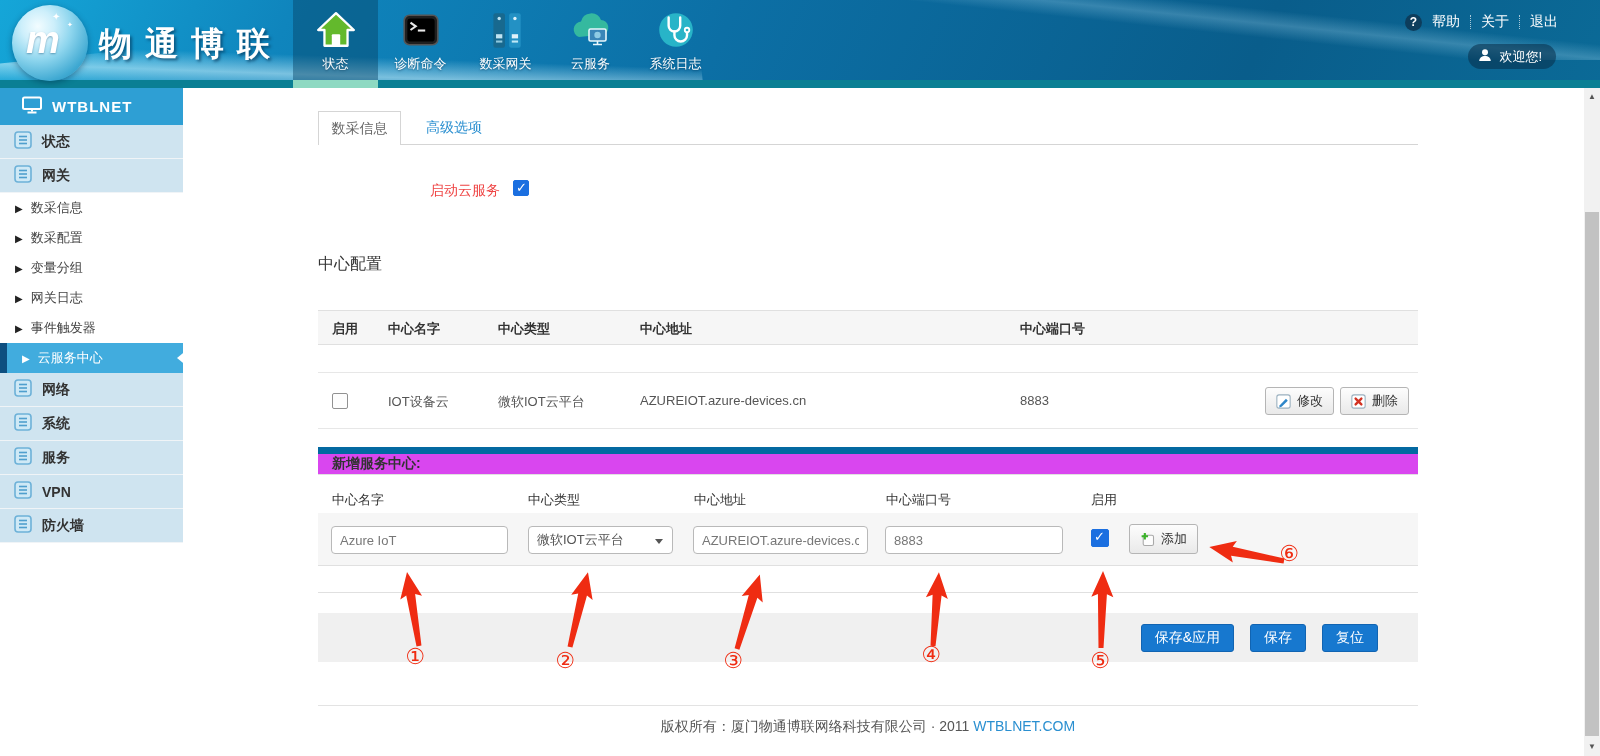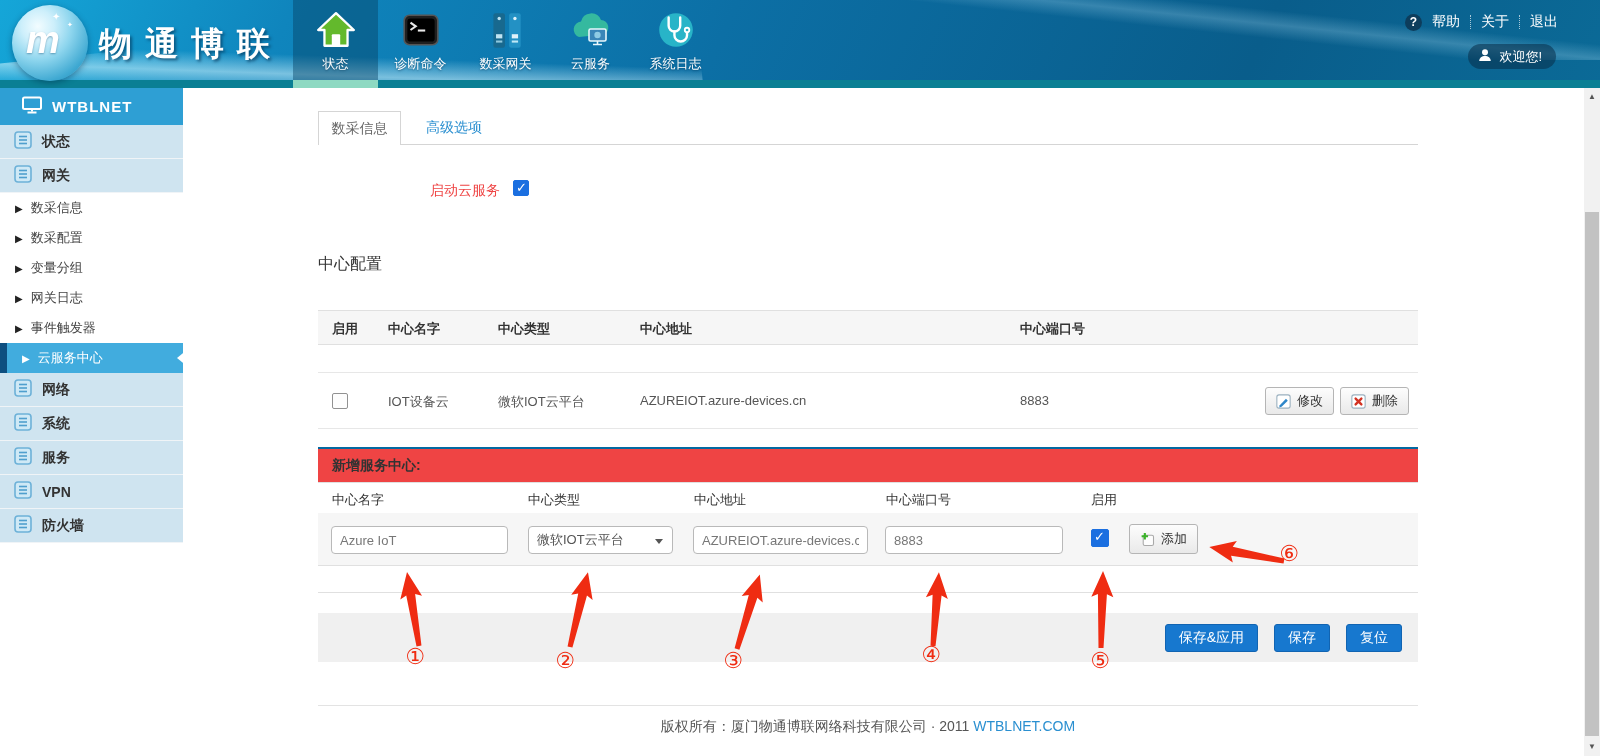--- a/index.html
+++ b/index.html
@@ -77,35 +77,35 @@
 
   #cc-title { left:135px; top:166px; font-size:16px; color:#333; }
 
   #tbl-head { left:135px; top:222px; width:1100px; height:35px; background:#f6f6f6; border-top:1px solid #e0e0e0; border-bottom:1px solid #e0e0e0; }
   #tbl-head span { position:absolute; top:9px; font-size:13px; font-weight:bold; color:#333; }
   #tbl-row { left:135px; top:284px; width:1100px; height:57px; background:#fff; border-top:1px solid #e7e7e7; border-bottom:1px solid #e7e7e7; }
   #tbl-row .cell { position:absolute; top:20px; font-size:13px; color:#555; }
   .gbtn { position:absolute; top:14px; height:28px; padding:0 10px; display:inline-flex; align-items:center; gap:6px;
     background:linear-gradient(#fdfdfd,#e9e9e9); border:1px solid #b5b5b5; border-radius:3px; font-size:13px; color:#333; cursor:pointer; }
 
-  #add-title-row { left:135px; top:359px; width:1100px; height:36px; background:#ef4444; border-top:2px solid #0369a1; border-bottom:1px solid #e0e0e0;
+  #add-title-row { left:135px; top:359px; width:1100px; height:28px; background:#d946ef; border-top:7px solid #0369a1; border-bottom:1px solid #e0e0e0;
     display:flex; align-items:center; padding-left:14px; font-size:14px; font-weight:bold; color:#333; }
   #add-labels { left:135px; top:395px; width:1100px; height:30px; background:#fff; }
   #add-labels span { position:absolute; top:8px; font-size:13px; color:#333; }
   #add-inputs { left:135px; top:425px; width:1100px; height:53px; background:#f6f6f6; border-bottom:1px solid #e0e0e0; }
   .tinput { position:absolute; top:13px; height:28px; border:1px solid #b9b9b9; border-radius:4px; background:#fff;
     font-size:13px; color:#777; padding:0 8px; font-family:"Liberation Sans","DejaVu Sans",sans-serif; }
   .tselect { position:absolute; top:13px; height:28px; border:1px solid #b9b9b9; border-radius:4px; background:#fff;
     font-size:13px; color:#555; display:flex; align-items:center; padding:0 8px; cursor:pointer; }
   .tselect .chev { position:absolute; right:9px; top:12px; width:0; height:0; border-left:4px solid transparent;
     border-right:4px solid transparent; border-top:5px solid #555; }
 
   #hr2 { left:135px; top:504px; width:1100px; height:0; border-top:1px solid #e0e0e0; }
   #action-bar { left:135px; top:525px; width:1100px; height:49px; background:#f0f0f0;
-    display:flex; align-items:center; justify-content:flex-end; gap:16px; padding-right:16px; }
+    display:flex; align-items:center; justify-content:flex-end; gap:16px; padding-right:40px; }
   .bluebtn { height:28px; padding:0 13px; background:#1778cf; border:1px solid #1164b2; border-radius:3px;
     color:#fff; font-size:14px; display:inline-flex; align-items:center; cursor:pointer; }
 
   #footer-line { left:135px; top:617px; width:1100px; height:0; border-top:1px solid #e3e3e3; }
   #footer { left:135px; top:630px; width:1100px; text-align:center; font-size:14px; color:#555; }
   #footer a { color:#2a8fd0; text-decoration:none; cursor:pointer; }
 
   
   #scrollbar { position:absolute; right:0; top:88px; width:16px; height:668px; background:#f1f1f1; }
   #scrollbar .arr { position:absolute; left:0; width:16px; height:14px; color:#555; font-size:8px; text-align:center; line-height:14px; cursor:pointer; }

